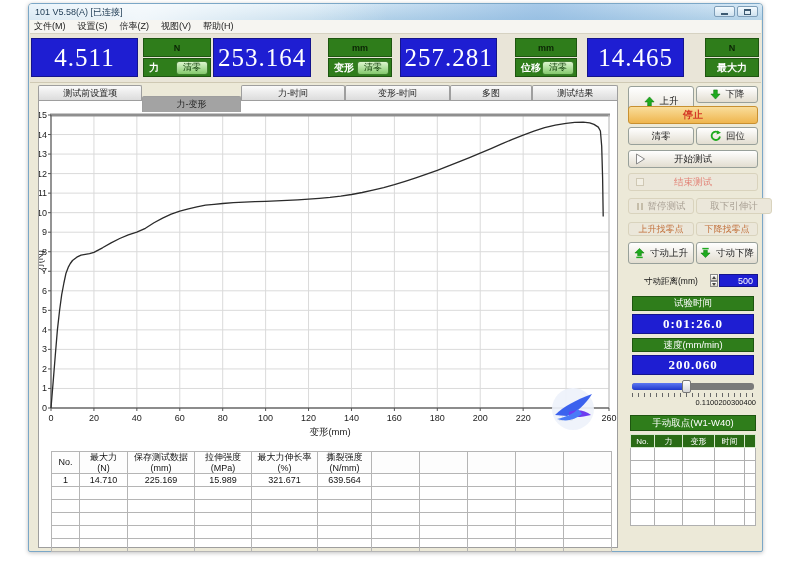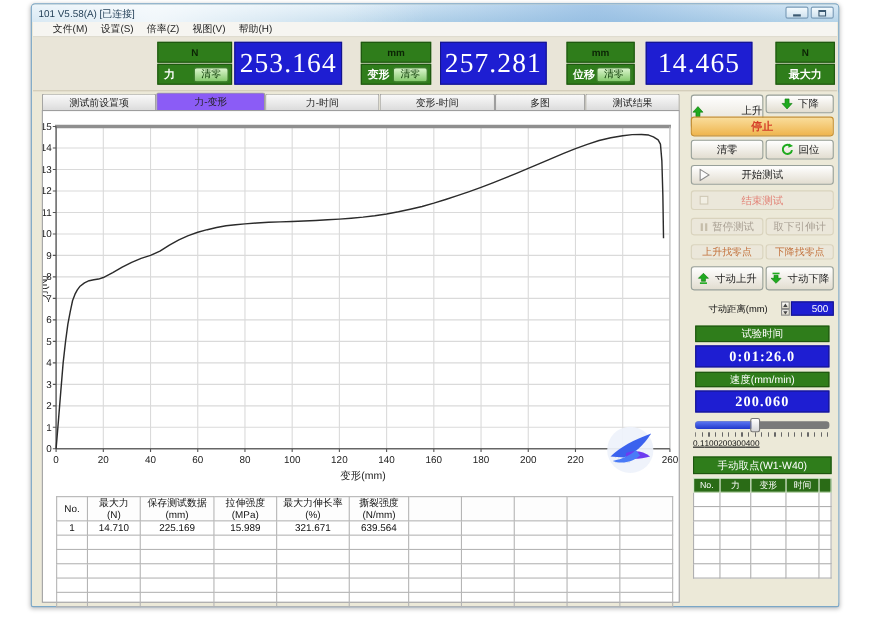--- a/index.html
+++ b/index.html
@@ -18,21 +18,21 @@
                 linear-gradient(180deg,#dcecf7,#b9d6e9);
               display:flex; align-items:center; padding:0 6px; }
   .title { font-size:9px; color:#1d3a52; white-space:nowrap; }
   .winbtns { position:absolute; right:6px; top:2px; display:flex; gap:2px; }
   .winbtn { width:21px; height:11px; border:1px solid #7d9db8; border-radius:2px;
             background:linear-gradient(#f4fafe,#cfe2ef); display:flex; align-items:center; justify-content:center; }
   .glyph-min { width:7px; height:2px; background:#3c5a72; margin-top:4px; }
   .glyph-max { width:7px; height:6px; border:1px solid #3c5a72; border-top-width:2px; }
   .menubar { position:absolute; left:30px; top:20px; width:731px; height:14px;
              background:#f6f5f1; border-bottom:1px solid #d6d2c2;
-             display:flex; align-items:center; gap:12px; padding:0 18px; }
+             display:flex; align-items:center; gap:12px; padding:0 4px; }
   .menu-item { font-size:9px; color:#222; white-space:nowrap; }
 
   
   .toolbar { position:absolute; left:30px; top:34px; width:731px; height:49px;
              background:#e9e5d8; border-bottom:1px solid #cfc9b4; }
   .lcd { position:absolute; top:4px; height:39px; background:#1e1ed2; border:1px solid #14148c;
          color:#fff; font-family:"Liberation Serif", serif; font-size:25px;
          display:flex; align-items:center; justify-content:center; letter-spacing:1px; }
   .unitbox { position:absolute; top:4px; height:39px; display:flex; flex-direction:column; gap:1px; }
   .unit-top { flex:1; background:#2f7d1b; border:1px solid #1e5510;
@@ -44,21 +44,21 @@
   .ulabel.center { margin:0 auto; }
   .zero-btn { width:32px; height:14px; font-size:9px; color:#0c3a06;
               background:linear-gradient(#ddf6cf,#84c96c); border:1px solid #3f7d2f; border-radius:3px;
               display:flex; align-items:center; justify-content:center; }
 
   
   .tabstrip { position:absolute; left:38px; top:84px; width:580px; height:16px; display:flex; }
   .tab { height:15px; margin-top:1px; background:linear-gradient(#fafafa,#dcdcdc);
          border:1px solid #9e9e9e; border-bottom:none; border-radius:2px 2px 0 0;
          font-size:9px; color:#222; display:flex; align-items:center; justify-content:center; }
-  .tab.active { height:16px; margin-top:0; background:#8b5cf6; z-index:3;text-align:right; }
+  .tab.active { height:16px; margin-top:12px; background:#a3a3a3; z-index:3;text-align:right; }
   .tabpage { position:absolute; left:38px; top:100px; width:580px; height:448px;
              background:#ffffff; border:1px solid #9e9e9e; z-index:1; }
 
   
   #chart-svg { position:absolute; left:0; top:0; }
 
   
   .results { position:absolute; left:12px; top:350px; width:560px; border-collapse:collapse; table-layout:fixed; }
   .results th, .results td { border:1px solid #b5b5b5; font-size:9px; font-weight:normal;
                              color:#111; text-align:center; height:13px; line-height:1.15; overflow:hidden; white-space:nowrap; }
@@ -93,21 +93,21 @@
   .spin b.up::after { border-bottom:3px solid #444; }
   .spin b.dn::after { border-top:3px solid #444; }
   .jog-input { position:absolute; background:#1e1ed2; border:1px solid #14148c; color:#fff;
                font-size:9px; display:flex; align-items:center; padding-left:18px; }
   .slider { position:absolute; height:7px; border-radius:3px; background:#7a7a7a; overflow:visible; }
   .slider .fill { position:absolute; left:0; top:0; bottom:0; width:43%; background:linear-gradient(#5d78f2,#2038cc); border-radius:3px; }
   .slider .thumb { position:absolute; left:41%; top:-3px; width:9px; height:13px;
                    background:linear-gradient(#ffffff,#d5d5d5); border:1px solid #777; border-radius:2px; }
   .ticksrow { position:absolute; height:4px;
               background:repeating-linear-gradient(90deg,#666 0 1px,transparent 1px 6px); }
-  .slabels { position:absolute; display:flex; justify-content:flex-start; font-size:7.5px; color:#111;text-decoration:underline; }
+  .slabels { position:absolute; display:flex; justify-content:flex-end; font-size:7.5px; color:#111; }
   .mini { position:absolute; border-collapse:collapse; table-layout:fixed; background:#fff; }
   .mini th { background:#2a6b16; border:1px solid #d7e8cd; color:#fff; font-size:8px; font-weight:normal; height:13px; }
   .mini td { border:1px solid #b0b0b0; height:13px; }
 
   
   .dialog { position:absolute; left:346px; top:250px; width:102px; height:74px; z-index:20;
             background:linear-gradient(#fbfbfb,#ededed); border:1px solid #8a97a5; border-radius:4px;
             box-shadow:2px 3px 7px rgba(0,0,0,.35); }
   .dlg-icon { position:absolute; left:5px; top:3px; width:9px; height:11px;
               background:linear-gradient(#e6e050,#7c8c22); border:1px solid #444; }
@@ -142,20 +142,21 @@
 
   <div class="menubar">
     <span class="menu-item">文件(M)</span>
     <span class="menu-item">设置(S)</span>
     <span class="menu-item">倍率(Z)</span>
     <span class="menu-item">视图(V)</span>
     <span class="menu-item">帮助(H)</span>
   </div>
 
   <div class="toolbar">
+    <div class="lcd" style="left:1px; width:107px;">4.511</div>
     <div class="unitbox" style="left:113px; width:68px;">
       <div class="unit-top">N</div>
       <div class="unit-bot">
         <span class="ulabel">力</span>
         <span class="zero-btn">清零</span>
       </div>
     </div>
     <div class="lcd" style="left:183px; width:98px;">253.164</div>
     <div class="unitbox" style="left:298px; width:64px;">
       <div class="unit-top">mm</div>
@@ -421,21 +422,21 @@
   </div>
 
   <svg class="bird" viewBox="0 0 52 44">
     <circle cx="27" cy="22" r="21" fill="#eef2fb" opacity="0.92"></circle>
     <path d="M9 28 C18 19 30 13 46 7 C39 18 31 25 21 29 Z" fill="#3b62ee"></path>
     <path d="M23 25 C30 22 39 23 45 28 C37 30 29 31 23 29 Z" fill="#6d3bf0"></path>
     <path d="M11 32 C20 30 27 27 32 22 L36 27 C29 33 20 35 11 32 Z" fill="#4a7bf7"></path>
   </svg>
 
   <div class="rpanel">
-    <div class="btn" style="left:6px; top:2px; width:66px; height:31px;justify-content:space-between;">
+    <div class="btn" style="left:6px; top:2px; width:66px; height:31px;">
       <svg width="11" height="11" viewBox="0 0 12 12">
           <path d="M6 1 L11 6.5 H8 V11 H4 V6.5 H1 Z" fill="#1faa1f" stroke="#0a7a0a" stroke-width="0.6"></path>
         </svg>
       <span>上升</span>
     </div>
     <div class="btn" style="left:74px; top:2px; width:62px; height:17px;">
       <svg width="11" height="11" viewBox="0 0 12 12">
           <path d="M6 11 L1 5.5 H4 V1 H8 V5.5 H11 Z" fill="#1faa1f" stroke="#0a7a0a" stroke-width="0.6"></path>
         </svg>
       <span>下降</span>
@@ -463,21 +464,21 @@
       <span class="ghost-sq" style="position:absolute; left:7px;"></span>
       <span class="txt-end">结束测试</span>
     </div>
     <div class="btn-flat" style="left:6px; top:114px; width:66px; height:16px;">
       <span class="pause-ic">
           <i></i>
           <i></i>
         </span>
       <span class="txt-dis">暂停测试</span>
     </div>
-    <div class="btn-flat" style="left:74px; top:114px; width:62px; height:16px;">
+    <div class="btn-flat" style="left:74px; top:114px; width:76px; height:16px;">
       <span class="txt-dis">取下引伸计</span>
     </div>
     <div class="btn-flat" style="left:6px; top:138px; width:66px; height:14px;">
       <span class="txt-find">上升找零点</span>
     </div>
     <div class="btn-flat" style="left:74px; top:138px; width:62px; height:14px;">
       <span class="txt-find">下降找零点</span>
     </div>
     <div class="btn" style="left:6px; top:158px; width:66px; height:22px;">
       <svg width="11" height="12" viewBox="0 0 12 12">

